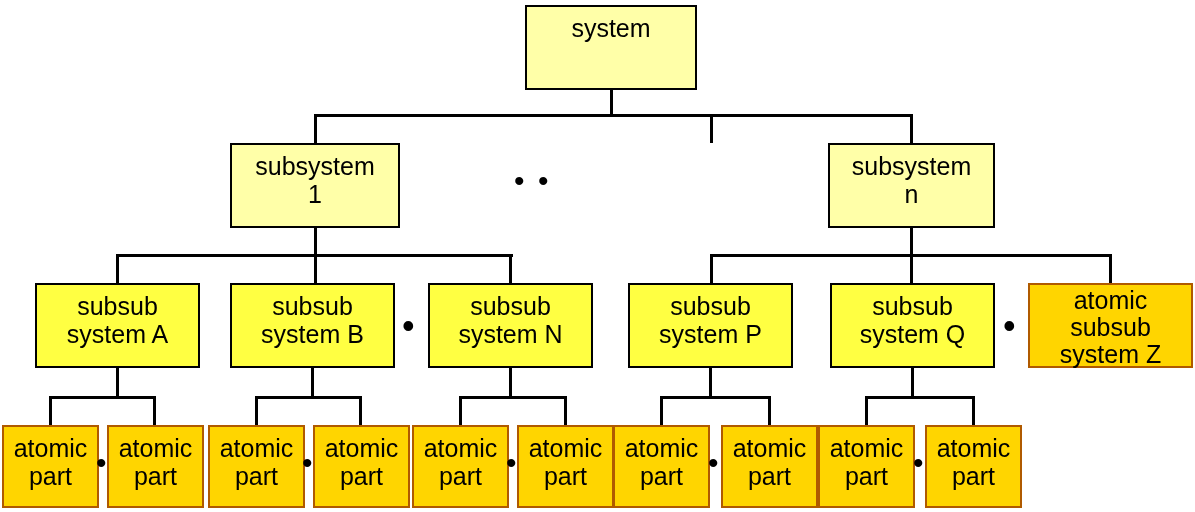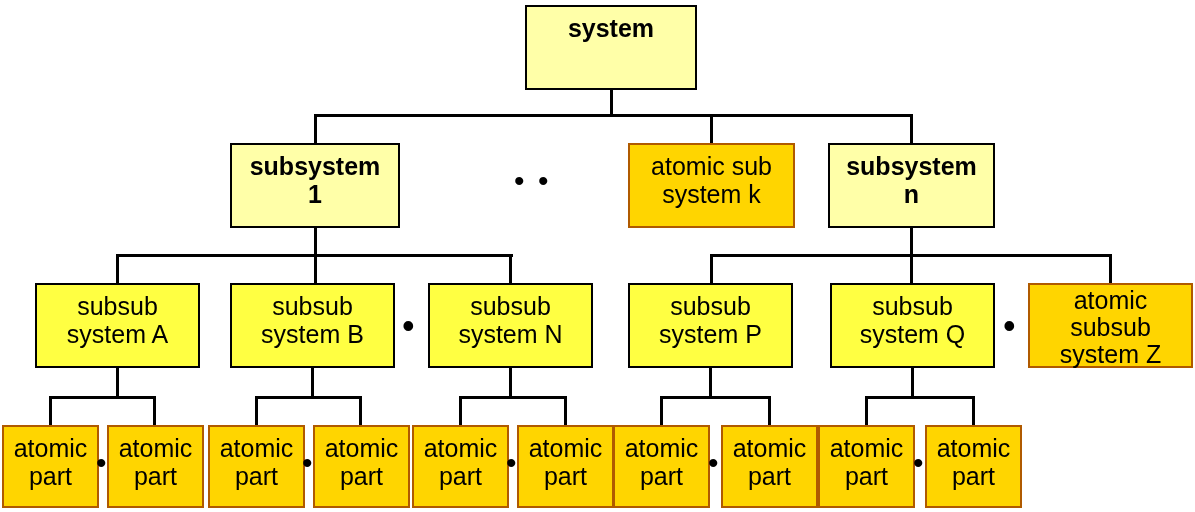--- a/index.html
+++ b/index.html
@@ -27,21 +27,21 @@
     flex-direction:column;
     align-items:center;
     justify-content:flex-start;
     padding-top:7px;
     text-align:center;
     white-space:pre-line;
     font-size:25px;
     line-height:1.12;
   }
   .tight{padding-top:2px;line-height:1.08;}
-  .pale{background:var(--pale-yellow);font-weight:bold;}
+  .pale{background:var(--pale-yellow);}
   .yellow{background:var(--bright-yellow);}
   .gold{background:var(--gold);border-color:var(--atomic-border);}
   .line{position:absolute;background:var(--line);}
   .dot{
     position:absolute;
     font-size:30px;
     line-height:1;
     color:#000;
   }
   .dot.big{font-size:36px;}
@@ -91,22 +91,20 @@
   <div class="line" style="left:865px;top:396px;width:110px;height:3px"></div>
   <div class="line" style="left:865px;top:396px;width:3px;height:29px"></div>
   <div class="line" style="left:972px;top:396px;width:3px;height:29px"></div>
 
   <div class="node pale" style="left:525px;top:5px;width:172px;height:85px">system</div>
 
   <div class="node pale" style="left:230px;top:143px;width:170px;height:85px">subsystem
 1</div>
   <span class="dot" style="left:514px;top:166px">•</span>
   <span class="dot" style="left:538px;top:166px">•</span>
-  <div class="node gold" style="left:628px;top:143px;width:167px;height:85px">atomic sub
-system k</div>
   <div class="node pale" style="left:828px;top:143px;width:167px;height:85px">subsystem
 n</div>
 
   <div class="node yellow" style="left:35px;top:283px;width:165px;height:85px">subsub
 system A</div>
   <div class="node yellow" style="left:230px;top:283px;width:165px;height:85px">subsub
 system B</div>
   <span class="dot big" style="left:402px;top:308px">•</span>
   <div class="node yellow" style="left:428px;top:283px;width:165px;height:85px">subsub
 system N</div>

